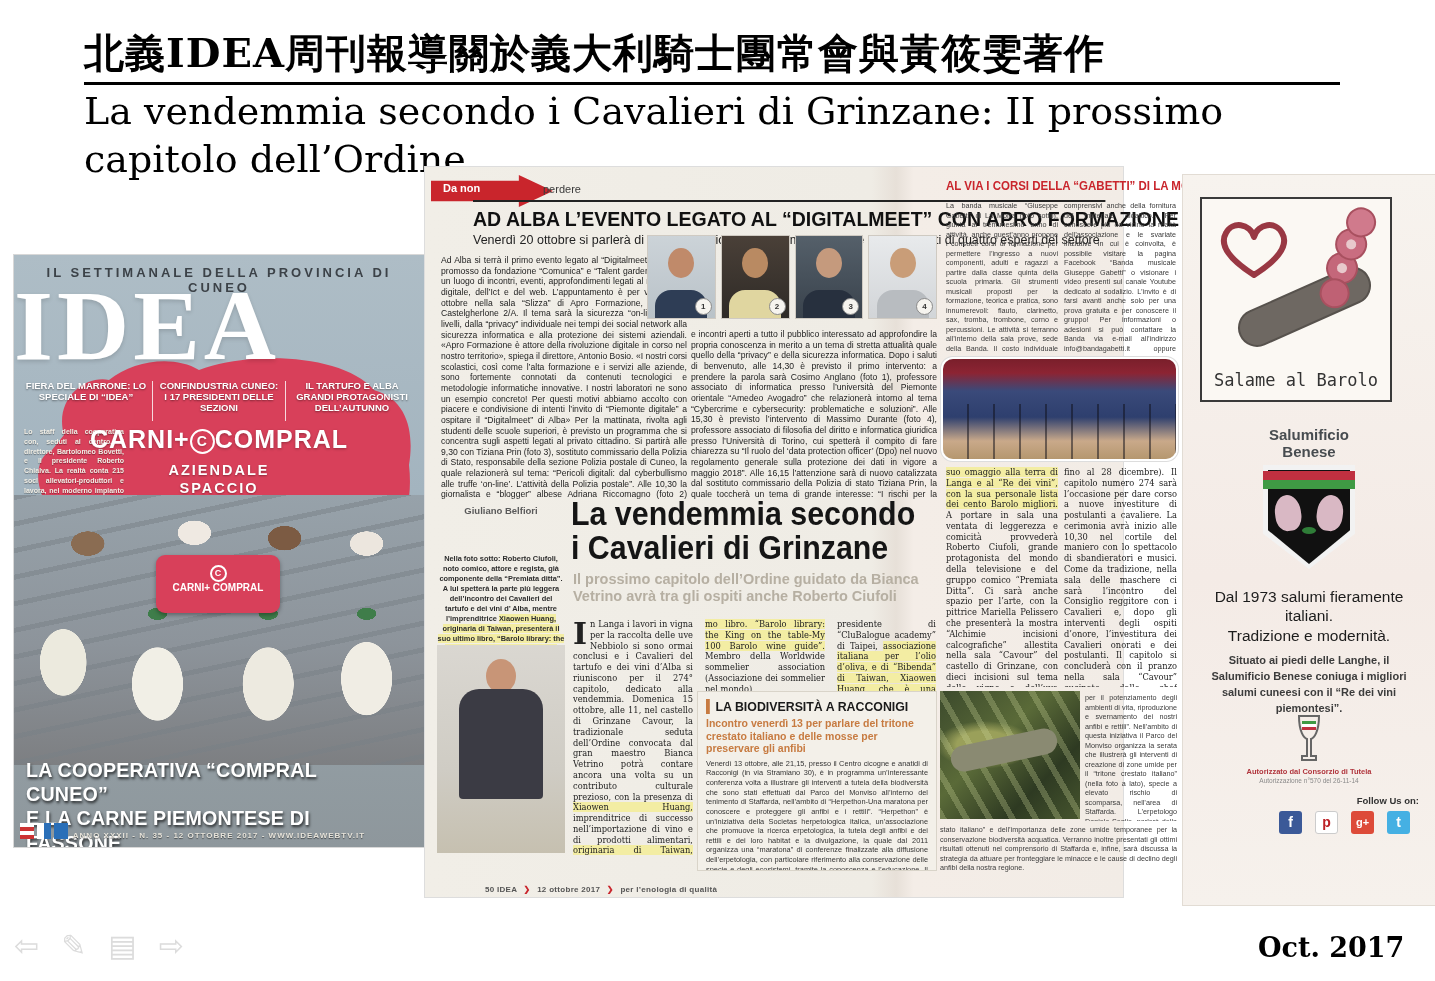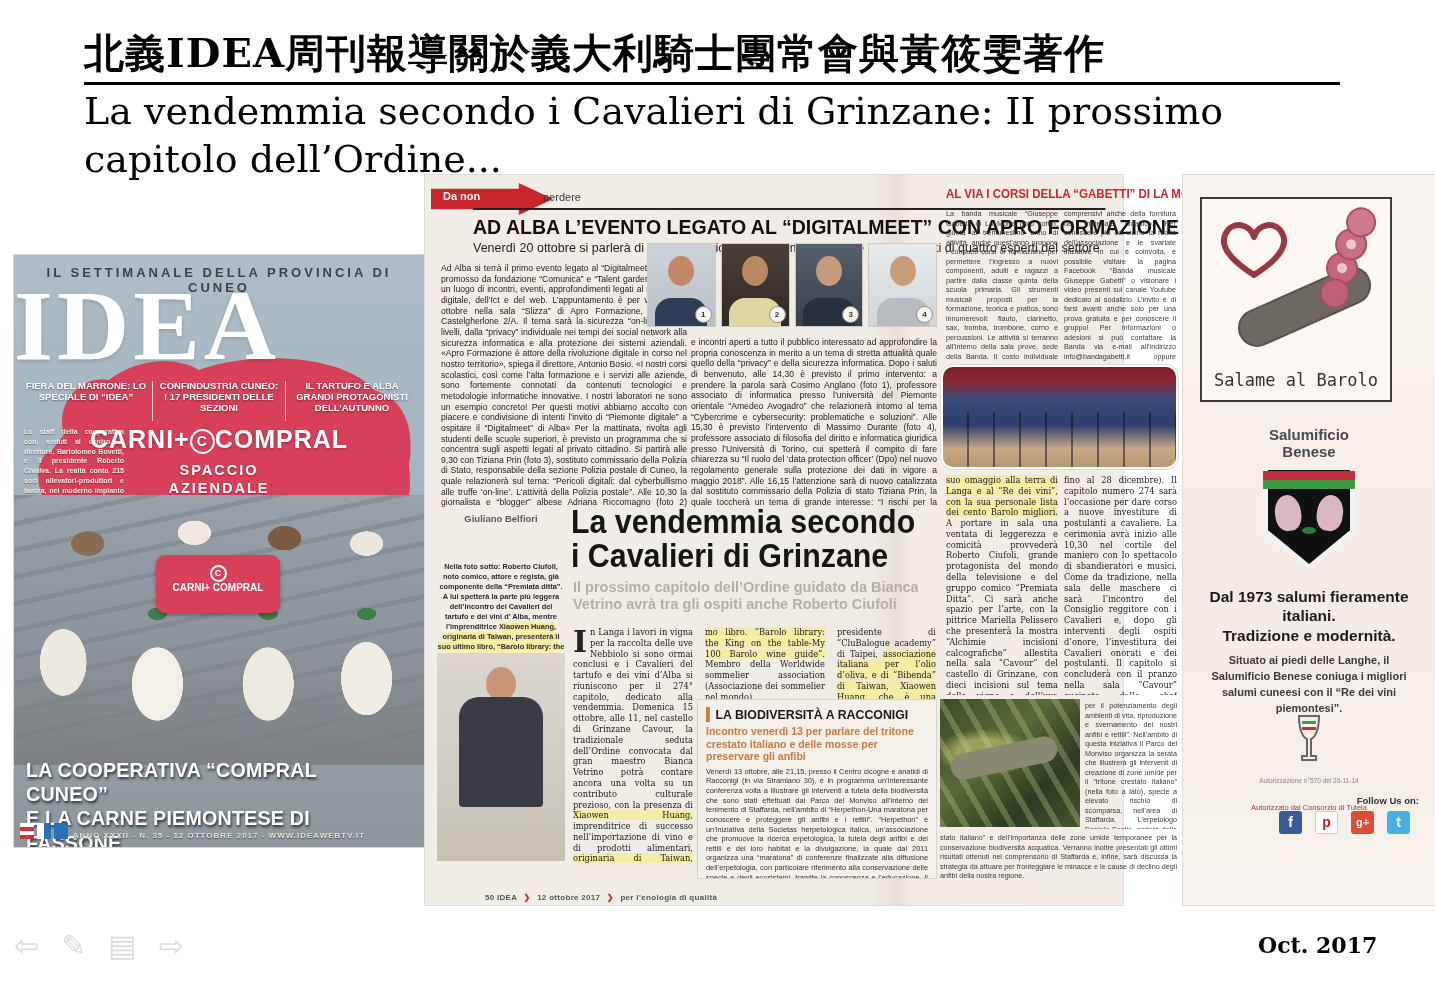--- a/index.html
+++ b/index.html
@@ -62,21 +62,21 @@
                    border-radius:50%;font-size:9px;line-height:13px;}
   .cov-bottom{left:12px;top:503px;width:390px;color:#fff;font-weight:bold;font-size:20.5px;
               line-height:1.18;letter-spacing:.2px;transform:scaleX(.96);transform-origin:left;
               text-shadow:1px 2px 3px rgba(0,0,0,.75);}
   .cov-footer{left:0;top:576px;width:100%;text-align:center;font-size:8px;font-weight:bold;
               color:#e6e3da;letter-spacing:1px;text-shadow:0 1px 1px rgba(0,0,0,.5);}
   .cov-logos{left:6px;top:568px;width:70px;height:18px;display:flex;gap:3px;}
   .cov-logos i{width:14px;height:16px;display:block;}
 
   
-  .spread{left:425px;top:175px;width:698px;height:730px;
+  .spread{left:425px;top:167px;width:698px;height:730px;
           background:linear-gradient(90deg,#f1eee7 0%,#efece5 64%,#e7e0d8 67.5%,#f4ede7 70%,#f2ece6 100%);
           box-shadow:0 0 0 1px #ddd;}
   .kick-arrow{left:6px;top:8px;width:122px;height:32px;background:#c9252c;
               clip-path:polygon(0 18%,72% 18%,72% 0,100% 50%,72% 100%,72% 82%,0 82%);}
   .kick-in{left:18px;top:15px;font-size:11px;font-weight:bold;color:#fff;}
   .kick-out{left:118px;top:16px;font-size:11px;color:#3a3a3a;}
   .dm-headline{left:48px;top:33px;width:680px;font-size:21px;font-weight:bold;color:#111;
                transform:scaleX(.93);transform-origin:left;white-space:nowrap;
                border-top:2px solid #222;padding-top:5px;}
   .dm-stand{left:48px;top:66px;width:670px;font-size:12.5px;color:#222;}
@@ -158,44 +158,44 @@
           clip-path:polygon(0 0,100% 0,100% 66%,50% 100%,0 66%);}
   .shield .in{position:absolute;left:5px;top:5px;right:5px;bottom:5px;background:#111;
           clip-path:polygon(0 0,100% 0,100% 64%,50% 100%,0 64%);}
   .shield .s-red{position:absolute;left:0;top:6px;width:100%;height:9px;background:#c03040;}
   .shield .s-green{position:absolute;left:0;top:15px;width:100%;height:9px;background:#3f9a44;}
   .pig{position:absolute;top:30px;width:26px;height:36px;background:#d9b8c4;
        border-radius:50% 50% 42% 42%;}
   .pig.p1{left:12px;transform:rotate(-8deg);} .pig.p2{right:12px;transform:rotate(8deg);}
   .leaf{position:absolute;left:50%;top:62px;width:14px;height:7px;margin-left:-7px;background:#2f7d38;
         border-radius:50%;}
-  .ben-tagline{left:8px;top:412px;width:236px;text-align:center;font-size:15.5px;font-weight:bold;
+  .ben-tagline{left:8px;top:412px;width:236px;text-align:center;font-size:15.5px;font-weight:normal;
                color:#1c1c1c;line-height:1.25;}
   .ben-body{left:20px;top:478px;width:212px;text-align:center;font-size:11px;font-weight:bold;
             color:#3c3c3c;line-height:1.45;}
   .glass{left:108px;top:538px;}
-  .consorzio1{left:0;top:592px;width:100%;text-align:center;font-size:7.5px;font-weight:normal;color:#b0343c;margin-top:36px;}
+  .consorzio1{left:0;top:592px;width:100%;text-align:center;font-size:7.5px;font-weight:bold;color:#b0343c;}
   .consorzio2{left:0;top:602px;width:100%;text-align:center;font-size:6.5px;color:#8a8a8a;}
   .follow{left:0;top:620px;width:236px;text-align:right;font-size:9.5px;font-weight:bold;color:#333;}
   .social{left:96px;top:636px;display:flex;gap:13px;}
   .si{width:23px;height:23px;border-radius:3px;text-align:center;line-height:23px;font-size:14px;
       font-weight:bold;color:#fff;}
   .si-fb{background:#3b5998;}
   .si-pin{background:#fff;color:#bd2126;border:1px solid #ccc;box-sizing:border-box;line-height:21px;}
   .si-gp{background:#dd4b39;font-size:11px;}
   .si-tw{background:#45b0e3;}
   .bro-footer{left:0;top:672px;width:252px;height:58px;background:#c15058;color:#4f2026;
               font-size:7.3px;font-weight:bold;text-align:center;line-height:1.55;
               padding-top:9px;box-sizing:border-box;}
 
   
   .toolbar{left:14px;top:928px;display:flex;gap:22px;color:#dcdcdc;font-size:30px;}
   .toolbar span{cursor:pointer;}
   .date-note{left:1258px;top:932px;font-family:"DejaVu Serif",serif;font-weight:bold;
-             font-size:22px;color:#000;}
+             font-size:27px;color:#000;}
 </style>
 </head>
 <body>
 
 <div class="canvas">
 
   <div class="abs title-zh">北義IDEA周刊報導關於義大利騎士團常會與黃筱雯著作</div>
   <div class="abs title-rule"></div>
   <div class="abs subtitle-it">La vendemmia secondo i Cavalieri di Grinzane: II prossimo capitolo dell’Ordine...</div>
 
@@ -211,22 +211,22 @@
     <div class="abs cov-heads">
       <div class="cell">FIERA DEL MARRONE: LO SPECIALE DI “IDEA”</div>
       <div class="cell">CONFINDUSTRIA CUNEO: I 17 PRESIDENTI DELLE SEZIONI</div>
       <div class="cell">IL TARTUFO E ALBA GRANDI PROTAGONISTI DELL’AUTUNNO</div>
     </div>
     <div class="abs cov-note jt">Lo staff della cooperativa con, seduti al centro, il direttore, Bartolomeo Bovetti, e il presidente Roberto Chialva. La realtà conta 215 soci allevatori-produttori e lavora, nel moderno impianto realizzato presso il Miac, oltre 10.000 capi all’anno; tra i progetti di successo la creazione delle hamburgherie “Fassoneria”</div>
     <div class="abs cov-brand">
       <span>CARNI+</span><span class="cmark">C</span><span>COMPRAL</span>
     </div>
     <div class="abs cov-brand-sub">
+      <div>AZIENDALE</div>
       <div>SPACCIO</div>
-      <div>AZIENDALE</div>
     </div>
     <div class="abs cov-crowd"></div>
     <div class="abs cov-sign">
       <span class="cmark">C</span><br>
       <span>CARNI+</span>
       <span>COMPRAL</span>
     </div>
     <div class="abs cov-bottom">
       <div>LA COOPERATIVA “COMPRAL CUNEO”</div>
       <div>E LA CARNE PIEMONTESE DI FASSONE</div>

